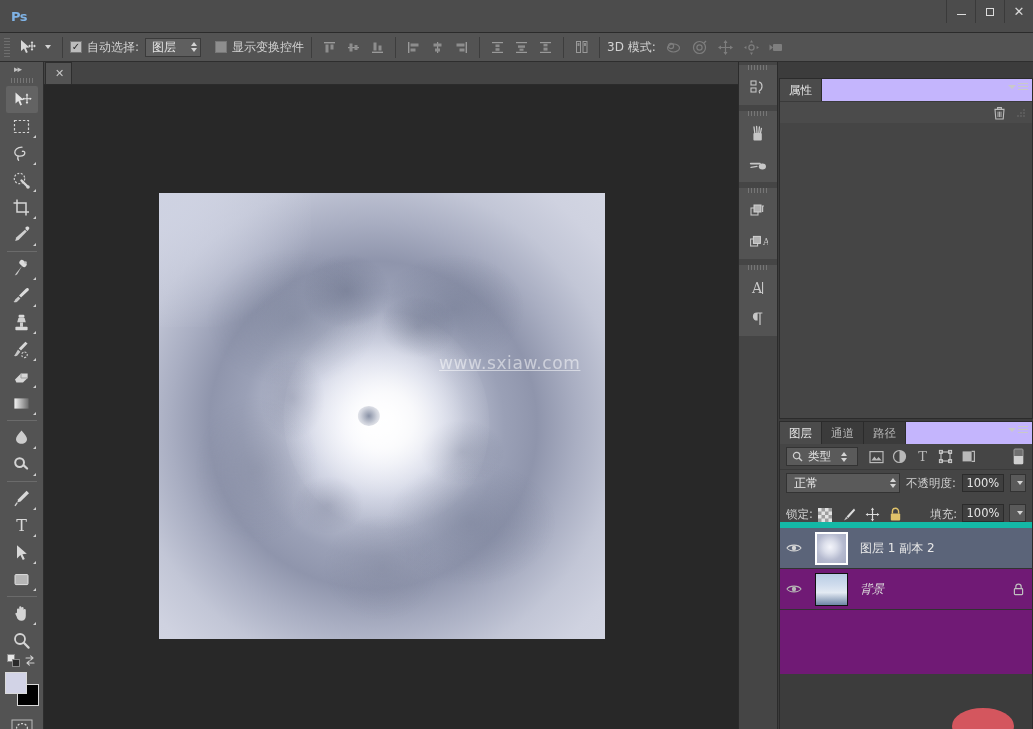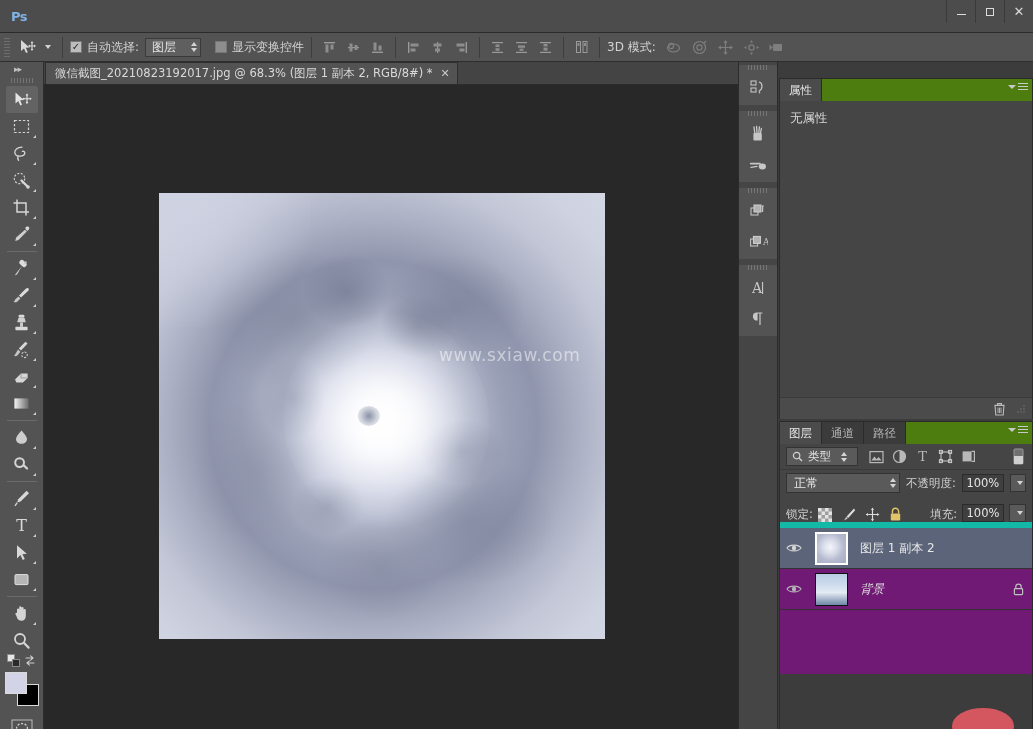--- a/index.html
+++ b/index.html
@@ -141,42 +141,42 @@
     transform: rotate(-12deg); border-radius: 50%;
   }
   .cloud-eye { position: absolute; left: 47%; top: 50%; width: 5%; height: 4.5%;
     background: radial-gradient(circle, rgba(116,126,150,.85) 0%, rgba(140,148,170,.4) 55%, rgba(160,166,186,0) 100%);
     border-radius: 50%; transform: translate(-50%,-50%); }
   .cloud-topleft { position: absolute; left: 0; top: 0; width: 34%; height: 30%;
     background: radial-gradient(ellipse at 10% 10%, rgba(206,210,226,.9) 0%, rgba(206,210,226,0) 75%); }
   .watermark { position: absolute; left: 280px; top: 150px; width: 166px; }
   .wm-cn { font-size: 39px; font-weight: bold; color: rgba(255,255,255,.42);
     letter-spacing: 2px; line-height: 42px; text-shadow: 0 1px 1px rgba(255,255,255,.15); }
-  .wm-en { font-size: 17px; color: rgba(255,255,255,.5); letter-spacing: .6px; margin-top: 2px; }
+  .wm-en { font-size: 17px; color: rgba(255,255,255,.5); letter-spacing: .6px; margin-top: 10px; text-decoration: underline; }
 
   
   .icondock {
     position: absolute; left: 738px; top: 62px; width: 40px; height: 667px;
     background: #454545; border-left: 1px solid #2b2b2b; border-right: 1px solid #2b2b2b;
   }
   .dock-group { background: #535353; margin: 0 0 6px 0; padding-bottom: 2px; }
   .dock-grip { width: 20px; height: 5px; margin: 3px auto 2px;
     background: repeating-linear-gradient(to right, #767676 0 1px, transparent 1px 3px); }
   .dock-btn { width: 36px; height: 31px; margin: 0 auto; display: flex; align-items: center; justify-content: center; }
 
   
   .panel-props {
     position: absolute; left: 779px; top: 78px; width: 254px; height: 341px;
     background: #454545; border: 1px solid #2b2b2b;
   }
   .panel-layers {
     position: absolute; left: 779px; top: 421px; width: 254px; height: 308px;
     background: #454545; border: 1px solid #2b2b2b;
   }
-  .panel-tabs { display: flex; align-items: stretch; height: 22px; background: #4d7c0f; position: relative; }
+  .panel-tabs { display: flex; align-items: stretch; height: 22px; background: #c4b5fd; position: relative; }
   .ptab {
     padding: 0 9px; display: flex; align-items: center; font-size: 11.5px;
     color: #b8b8b8; background: #3b3b3b; border-right: 1px solid #2b2b2b;
   }
   .ptab.active { background: #4b4b4b; color: #e6e6e6; }
   .panel-menu { position: absolute; right: 4px; top: 4px; display: flex; align-items: center; gap: 2px; }
   .pm-tri { width: 0; height: 0; border-left: 4px solid transparent; border-right: 4px solid transparent; border-top: 4px solid #c9c9c9; }
   .pm-lines { display: flex; flex-direction: column; gap: 2px; }
   .pm-lines i { width: 10px; height: 1px; background: #c9c9c9; display: block; }
   .props-body { height: 296px; background: #454545; padding: 9px 10px; }
@@ -604,21 +604,20 @@
       <svg width="22" height="18" viewBox="0 0 22 18">
           <rect x="1" y="1" width="20" height="16" fill="none" stroke="#bdbdbd" stroke-width="1"></rect>
           <ellipse cx="11" cy="9" rx="5.4" ry="4.4" fill="none" stroke="#d4d4d4" stroke-width="1.2" stroke-dasharray="2 1.6"></ellipse>
         </svg>
     </div>
 
   </div>
 
   <div class="tabstrip">
     <div class="doc-tab">
-      <span>微信截图_20210823192017.jpg @ 68.3% (图层 1 副本 2, RGB/8#) *</span>
       <span class="tab-close">✕</span>
     </div>
   </div>
 
   <div class="canvas-area">
     <div class="artboard">
       <div class="cloud-base"></div>
       <div class="cloud-l1"></div>
       <div class="cloud-l2"></div>
       <div class="cloud-topleft"></div>
@@ -697,23 +696,20 @@
     <div class="panel-tabs">
       <div class="ptab active">属性</div>
       <div class="panel-menu">
         <span class="pm-tri"></span>
         <span class="pm-lines">
             <i></i>
             <i></i>
             <i></i>
           </span>
       </div>
-    </div>
-    <div class="props-body">
-      <div class="props-empty">无属性</div>
     </div>
     <div class="props-footer">
       <svg width="13" height="14" viewBox="0 0 13 14">
           <path d="M2 3.4 L11 3.4 L10.2 13 L2.8 13 Z M4.6 3.4 L4.6 1.6 L8.4 1.6 L8.4 3.4" fill="none" stroke="#bcbcbc" stroke-width="1.1"></path>
           <path d="M5 5.6 L5 11 M6.5 5.6 L6.5 11 M8 5.6 L8 11" stroke="#bcbcbc" stroke-width="0.9"></path>
         </svg>
       <svg width="10" height="10" viewBox="0 0 10 10">
           <circle cx="8" cy="2" r="0.7" fill="#777"></circle>
           <circle cx="5" cy="5" r="0.7" fill="#777"></circle>
           <circle cx="8" cy="5" r="0.7" fill="#777"></circle>

